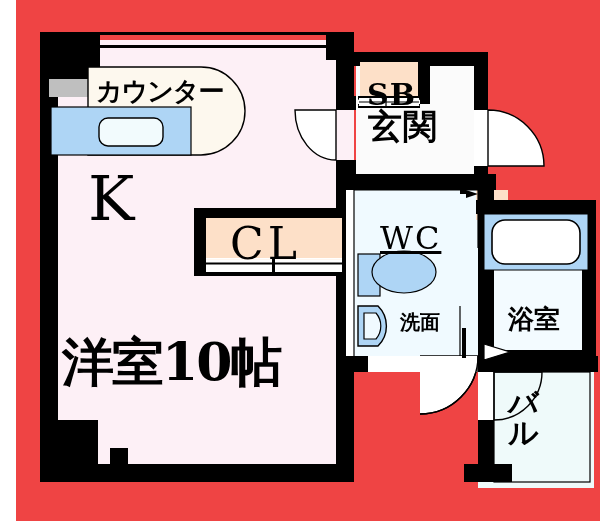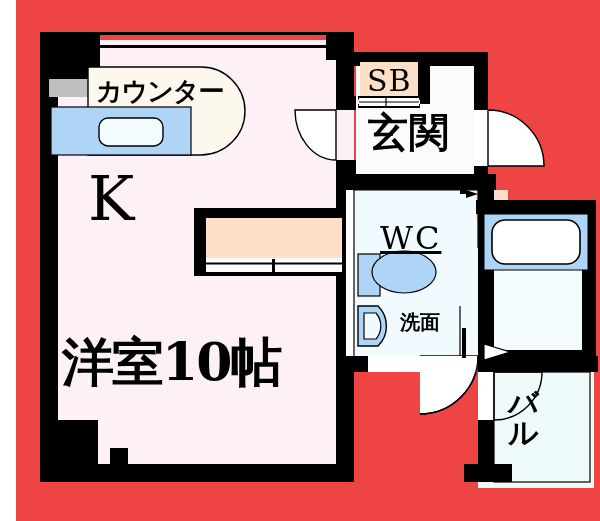--- a/index.html
+++ b/index.html
@@ -32,21 +32,21 @@
     font-family: "DejaVu Serif", "Liberation Serif", serif;
     white-space: nowrap;
     line-height: 1;
     user-select: none;
   }
   .lbl-k        { font-size: 62px; font-weight: 400; letter-spacing: 0; }
   .lbl-counter  { font-size: 26px; font-weight: 700; font-family: "DejaVu Sans", sans-serif; letter-spacing: -1px; }
   .lbl-cl       { font-size: 44px; font-weight: 400; letter-spacing: 4px; }
   .lbl-room     { font-size: 52px; font-weight: 700; font-family: "DejaVu Serif", serif; letter-spacing: -2px; }
   .lbl-sb       { font-size: 30px; font-weight: 400; letter-spacing: 1px; }
-  .lbl-genkan   { font-size: 40px; font-weight: 700; font-family: Liberation Sans, sans-serif; letter-spacing: 1px; }
+  .lbl-genkan   { font-size: 34px; font-weight: 700; font-family: Liberation Mono, monospace; letter-spacing: 1px; }
   .lbl-wc       { font-size: 32px; font-weight: 400; letter-spacing: 2px; }
   .lbl-senmen   { font-size: 20px; font-weight: 700; font-family: "DejaVu Sans", sans-serif; letter-spacing: 0px; }
   .lbl-yokushitsu { font-size: 26px; font-weight: 700; font-family: "DejaVu Sans", sans-serif; letter-spacing: 0px; }
   .lbl-balcony  { font-size: 30px; font-weight: 700; font-family: "DejaVu Sans", sans-serif; letter-spacing: 0px; }
   .lbl-balcony span { display: block; }
 </style>
 </head>
 <body>
 
 <div id="floorplan">
@@ -231,30 +231,32 @@
       <line x1="462" y1="190" x2="462" y2="248"></line>
       <line x1="444" y1="306" x2="444" y2="356"></line>
     </g>
 
   </svg>
 
   <div class="lbl lbl-counter" style="left:80px; top:78px;">カウンター</div>
 
   <div class="lbl lbl-k" style="left:72px; top:168px;">K</div>
 
+  <div class="lbl lbl-cl" style="left:214px; top:222px;">CL</div>
 
   <div class="lbl lbl-room" style="left:46px; top:336px;">洋室10帖</div>
 
-  <div class="lbl lbl-sb" style="left:351px; top:66px;">SB</div>
+  <div class="lbl lbl-sb" style="left:351px; top:80px;font-weight:bold;">SB</div>
 
   <div class="lbl lbl-genkan" style="left:352px; top:112px;">玄関</div>
 
   <div class="lbl lbl-wc" style="left:364px; top:222px;text-decoration:underline;">WC</div>
 
   <div class="lbl lbl-senmen" style="left:384px; top:312px;">洗面</div>
 
+  <div class="lbl lbl-yokushitsu" style="left:492px; top:306px;">浴室</div>
 
   <div class="lbl lbl-balcony" style="left:492px; top:388px;">
     <span>バ</span>
     <span>ル</span>
   </div>
 
 </div>
 
 </body></html>

